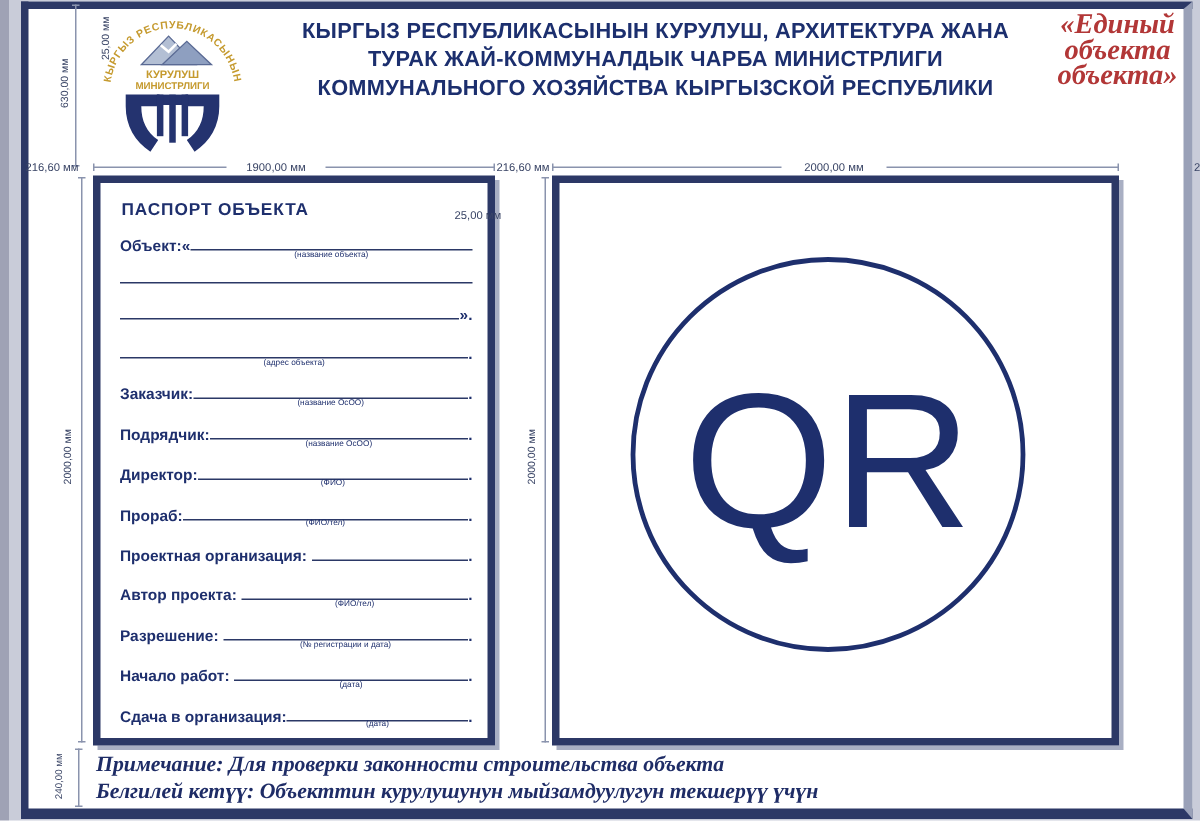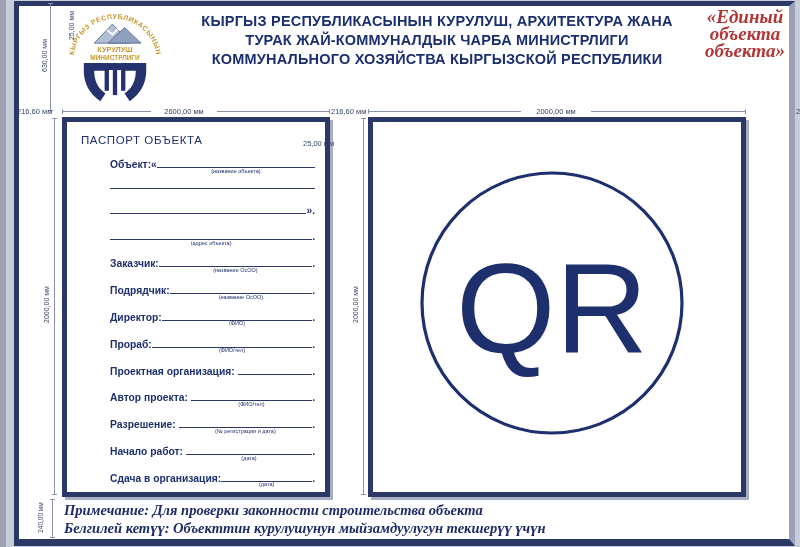--- a/index.html
+++ b/index.html
@@ -21,22 +21,22 @@
   .hline::before,.hline::after{content:"";position:absolute;top:-2px;width:1px;height:5px;background:#8a93ad;}
   .hline::before{left:0;}.hline::after{right:0;}
   .vline{position:absolute;width:1px;background:#8a93ad;}
   .vline::before,.vline::after{content:"";position:absolute;left:-2px;height:1px;width:5px;background:#8a93ad;}
   .vline::before{top:0;}.vline::after{bottom:0;}
   .overline-label{background:#fff;text-align:center;}
   
   .panel{position:absolute;background:#fff;border:5px solid #2c3866;box-shadow:3px 3px 0 0 #a9afc3;}
   .form-panel{left:62px;top:117px;width:258px;height:370px;}
   .qr-panel{left:368px;top:117px;width:368px;height:370px;}
-  .form-title{position:absolute;left:14px;top:12px;font-size:11.5px;font-weight:normal;letter-spacing:.6px;color:#1e2f6d;}
-  .rows{position:absolute;left:13px;right:10px;top:37px;bottom:8px;display:flex;flex-direction:column;justify-content:space-between;margin-left:30px;}
+  .form-title{position:absolute;left:14px;top:12px;font-size:11.5px;font-weight:bold;letter-spacing:.6px;color:#1e2f6d;}
+  .rows{position:absolute;left:13px;right:10px;top:37px;bottom:8px;display:flex;flex-direction:column;justify-content:space-between;}
   .frow{display:flex;align-items:baseline;font-size:10.3px;color:#1e2f6d;}
   .flabel{font-weight:bold;white-space:pre;}
   .fline{flex:1;height:2px;border-bottom:1.3px solid #2b3866;position:relative;}
   .fcap{position:absolute;top:2.5px;left:0;right:0;text-align:center;font-size:5.5px;font-style:normal;color:#1e2f6d;letter-spacing:0;}
   .fend{font-weight:bold;white-space:pre;}
   
   .notes{position:absolute;left:64px;top:501px;color:#1e2c66;font-family:"Liberation Serif",serif;
     font-weight:bold;font-style:italic;font-size:14.5px;line-height:18px;white-space:nowrap;}
 </style>
 </head>
@@ -80,21 +80,21 @@
     <div>объекта</div>
     <div>объекта»</div>
   </div>
 
   <div class="vline" style="left:50px;top:3px;height:108px;"></div>
   <div class="vlabel" style="left:9px;top:52px;">630,00 мм</div>
   <div class="vlabel" style="left:36px;top:22px;">25,00 мм</div>
 
   <div class="dimtxt" style="left:17px;top:107px;">216,60 мм</div>
   <div class="hline" style="left:62px;top:111px;width:268px;"></div>
-  <div class="dimtxt overline-label" style="left:151px;top:107px;width:66px;">2600,00 мм</div>
+  <div class="dimtxt overline-label" style="left:151px;top:107px;width:66px;">1900,00 мм</div>
   <div class="dimtxt" style="left:331px;top:107px;">216,60 мм</div>
   <div class="hline" style="left:368px;top:111px;width:378px;"></div>
   <div class="dimtxt overline-label" style="left:521px;top:107px;width:70px;">2000,00 мм</div>
   <div class="dimtxt" style="left:749px;top:107px;padding-left:47px;">216,80 мм</div>
 
   <div class="vline" style="left:54px;top:118px;height:377px;"></div>
   <div class="vlabel" style="left:11px;top:301px;">2000,00 мм</div>
   <div class="vline" style="left:363px;top:118px;height:377px;"></div>
   <div class="vlabel" style="left:320px;top:301px;">2000,00 мм</div>
   <div class="vline" style="left:52px;top:499px;height:39px;"></div>

